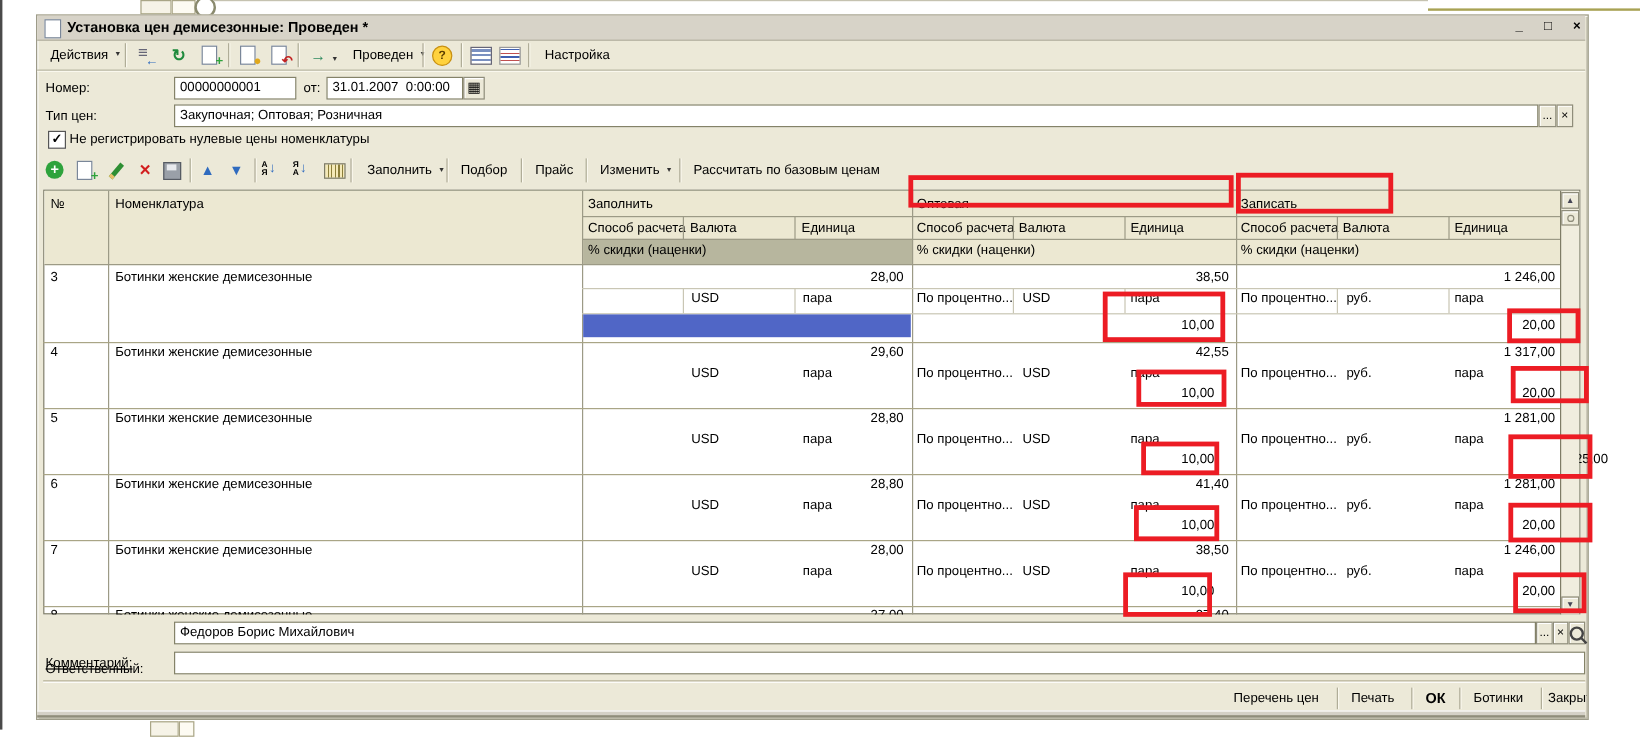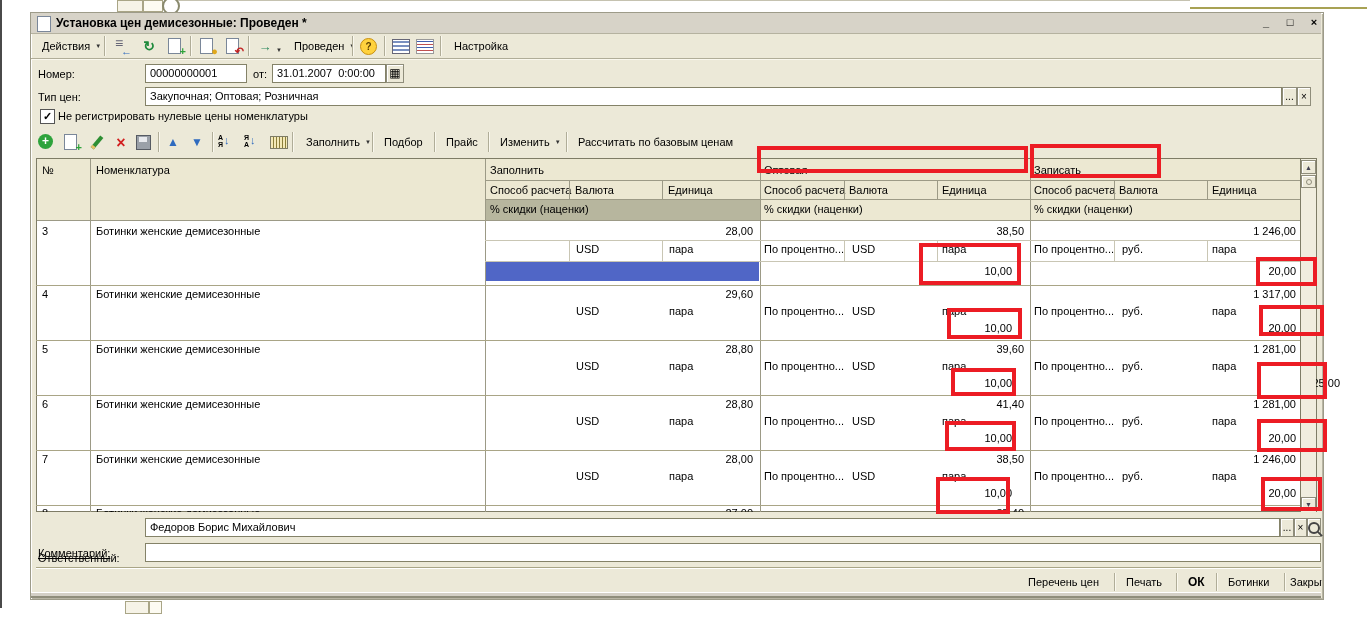--- a/index.html
+++ b/index.html
@@ -251,36 +251,36 @@
   <div class="a" style="left:1034px;top:243px;">По процентно...</div>
   <div class="a" style="left:1122px;top:243px;">руб.</div>
   <div class="a" style="left:1212px;top:243px;">пара</div>
   <div class="a rt" style="left:1030px;top:265px;width:266px;">20,00</div>
 
   <div class="a" style="left:42px;top:288px;">4</div>
   <div class="a" style="left:96px;top:288px;">Ботинки женские демисезонные</div>
   <div class="a rt" style="left:485px;top:288px;width:268px;">29,60</div>
   <div class="a" style="left:576px;top:305px;">USD</div>
   <div class="a" style="left:669px;top:305px;">пара</div>
+  <div class="a rt" style="left:760px;top:288px;width:264px;">42,55</div>
   <div class="a" style="left:764px;top:305px;">По процентно...</div>
   <div class="a" style="left:852px;top:305px;">USD</div>
   <div class="a" style="left:942px;top:305px;">пара</div>
   <div class="a rt" style="left:760px;top:322px;width:252px;">10,00</div>
   <div class="a rt" style="left:1030px;top:288px;width:266px;">1 317,00</div>
   <div class="a" style="left:1034px;top:305px;">По процентно...</div>
   <div class="a" style="left:1122px;top:305px;">руб.</div>
   <div class="a" style="left:1212px;top:305px;">пара</div>
   <div class="a rt" style="left:1030px;top:322px;width:266px;">20,00</div>
 
   <div class="a" style="left:42px;top:343px;">5</div>
   <div class="a" style="left:96px;top:343px;">Ботинки женские демисезонные</div>
   <div class="a rt" style="left:485px;top:343px;width:268px;">28,80</div>
   <div class="a" style="left:576px;top:360px;">USD</div>
   <div class="a" style="left:669px;top:360px;">пара</div>
-  <div class="a rt" style="left:760px;top:343px;width:264px;">39,60</div>
   <div class="a" style="left:764px;top:360px;">По процентно...</div>
   <div class="a" style="left:852px;top:360px;">USD</div>
   <div class="a" style="left:942px;top:360px;">пара</div>
   <div class="a rt" style="left:760px;top:377px;width:252px;">10,00</div>
   <div class="a rt" style="left:1030px;top:343px;width:266px;">1 281,00</div>
   <div class="a" style="left:1034px;top:360px;">По процентно...</div>
   <div class="a" style="left:1122px;top:360px;">руб.</div>
   <div class="a" style="left:1212px;top:360px;">пара</div>
   <div class="a rt" style="left:1030px;top:377px;width:284px;margin-left:26px;">25,00</div>
 

